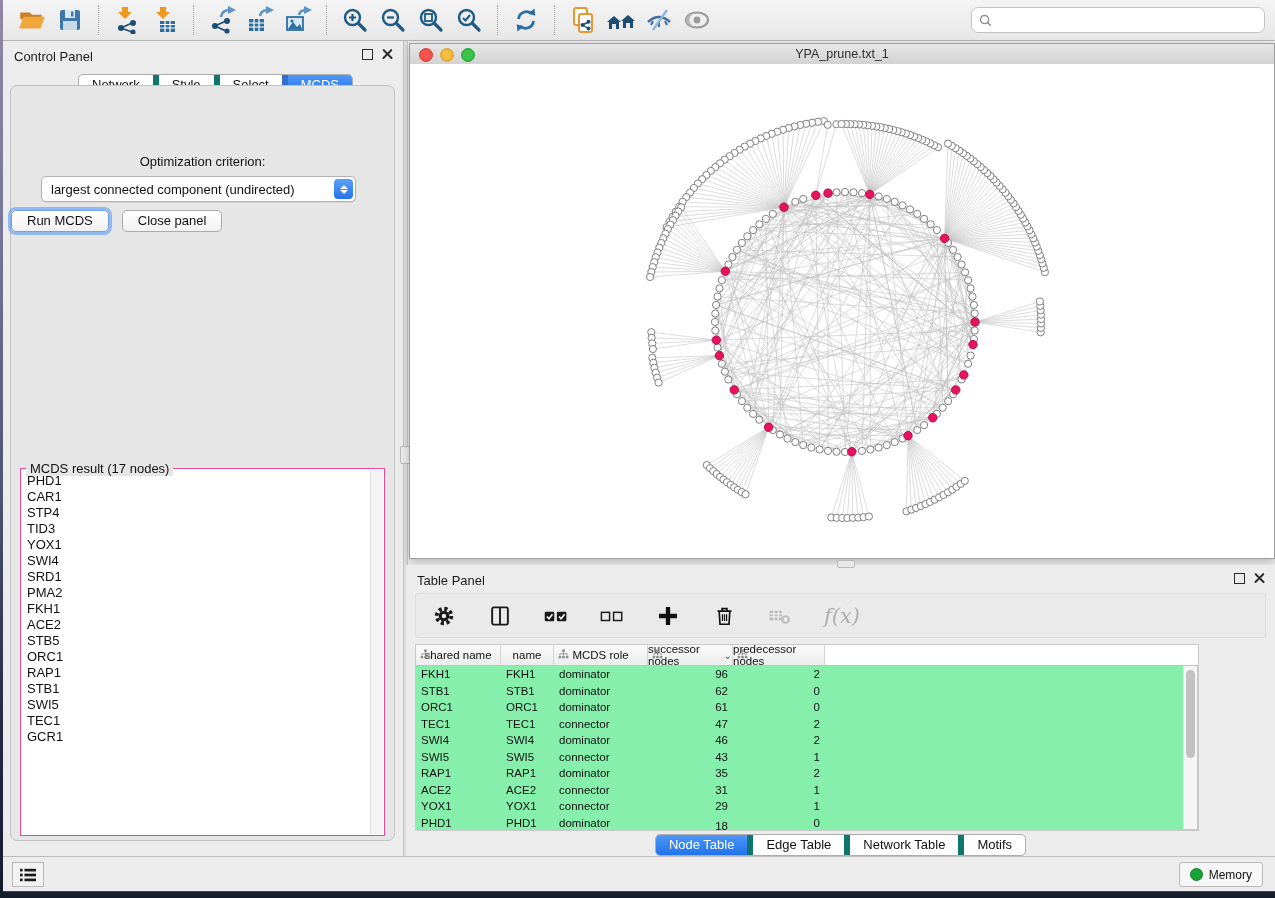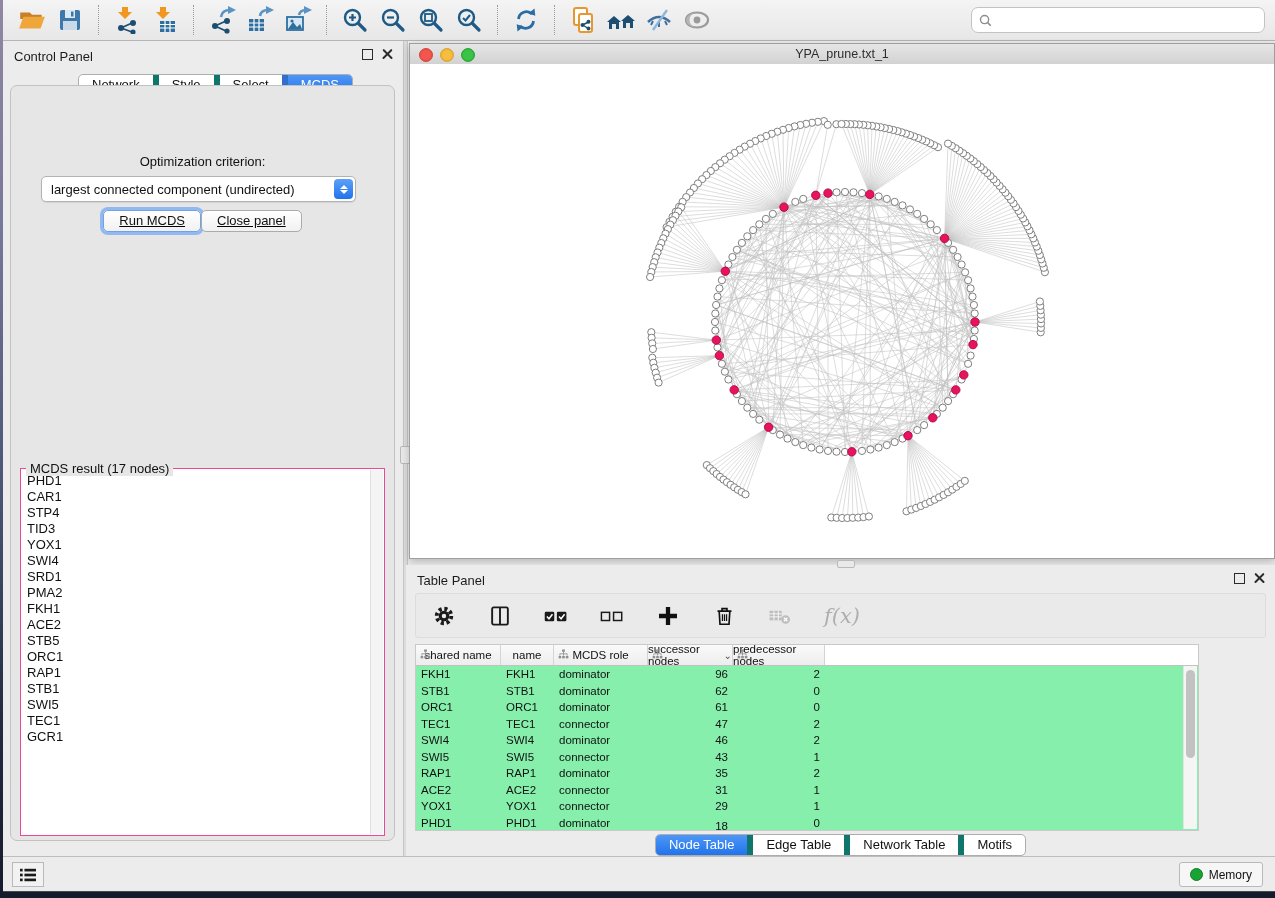--- a/index.html
+++ b/index.html
@@ -35,21 +35,21 @@
   .cp-tabs{position:absolute;left:75px;top:33px;}
   .cp-body{position:absolute;left:7px;right:8px;top:44px;bottom:16px;background:#e6e6e6;border:1px solid #c2c2c2;border-radius:7px;}
   .opt-label{position:absolute;left:0;right:0;top:68px;text-align:center;font-size:13px;color:#111;}
   .dropdown{position:absolute;left:30px;right:38px;top:90px;height:24px;background:#fff;border:1px solid #b3b3b3;border-radius:5px;
     display:flex;align-items:center;box-shadow:0 1px 1px rgba(0,0,0,.08);}
   .dd-text{flex:1;font-size:13px;padding-left:9px;color:#111;white-space:nowrap;overflow:hidden;}
   .dd-step{width:19px;height:20px;margin:2px;border-radius:4px;background:linear-gradient(#5da0f8,#2273eb);
     display:flex;flex-direction:column;align-items:center;justify-content:center;gap:1px;}
   .dd-step span{width:0;height:0;border-left:4px solid transparent;border-right:4px solid transparent;}
   .dd-up{border-bottom:4px solid #fff;} .dd-dn{border-top:4px solid #fff;}
-  .btnrow{position:absolute;left:0;right:0;top:124px;display:flex;justify-content:center;text-decoration:underline;}
+  .btnrow{position:absolute;left:0;right:0;top:124px;display:flex;justify-content:flex-start;gap:13px;}
   .mac-btn{height:22px;padding:0 15px;background:linear-gradient(#ffffff,#f1f1f1);border:1px solid #ababab;border-radius:5px;
     font-size:13px;color:#111;line-height:20px;}
   .mac-btn.focused{box-shadow:0 0 0 3px rgba(100,160,245,.65);border-color:#6ea3e8;}
   .fieldset{position:absolute;left:9px;right:9px;top:382px;bottom:4px;border:1px solid #ec4899;background:#fff;}
   .fieldset .legend{position:absolute;top:-8px;left:5px;background:#e6e6e6;padding:0 4px;font-size:13px;color:#111;}
   .mcds-list{position:absolute;left:1px;right:13px;top:4px;bottom:1px;overflow:hidden;font-size:13px;color:#111;}
   .mcds-list div{padding-left:5px;line-height:16px;}
   .list-scroll{position:absolute;right:1px;top:1px;bottom:1px;width:12px;background:#f4f4f4;border-left:1px solid #e0e0e0;}
   
   .vsplit{position:absolute;left:400px;top:0;width:3px;bottom:0;background:#dcdcdc;border-left:1px solid #c6c6c6;border-right:1px solid #c6c6c6;}

